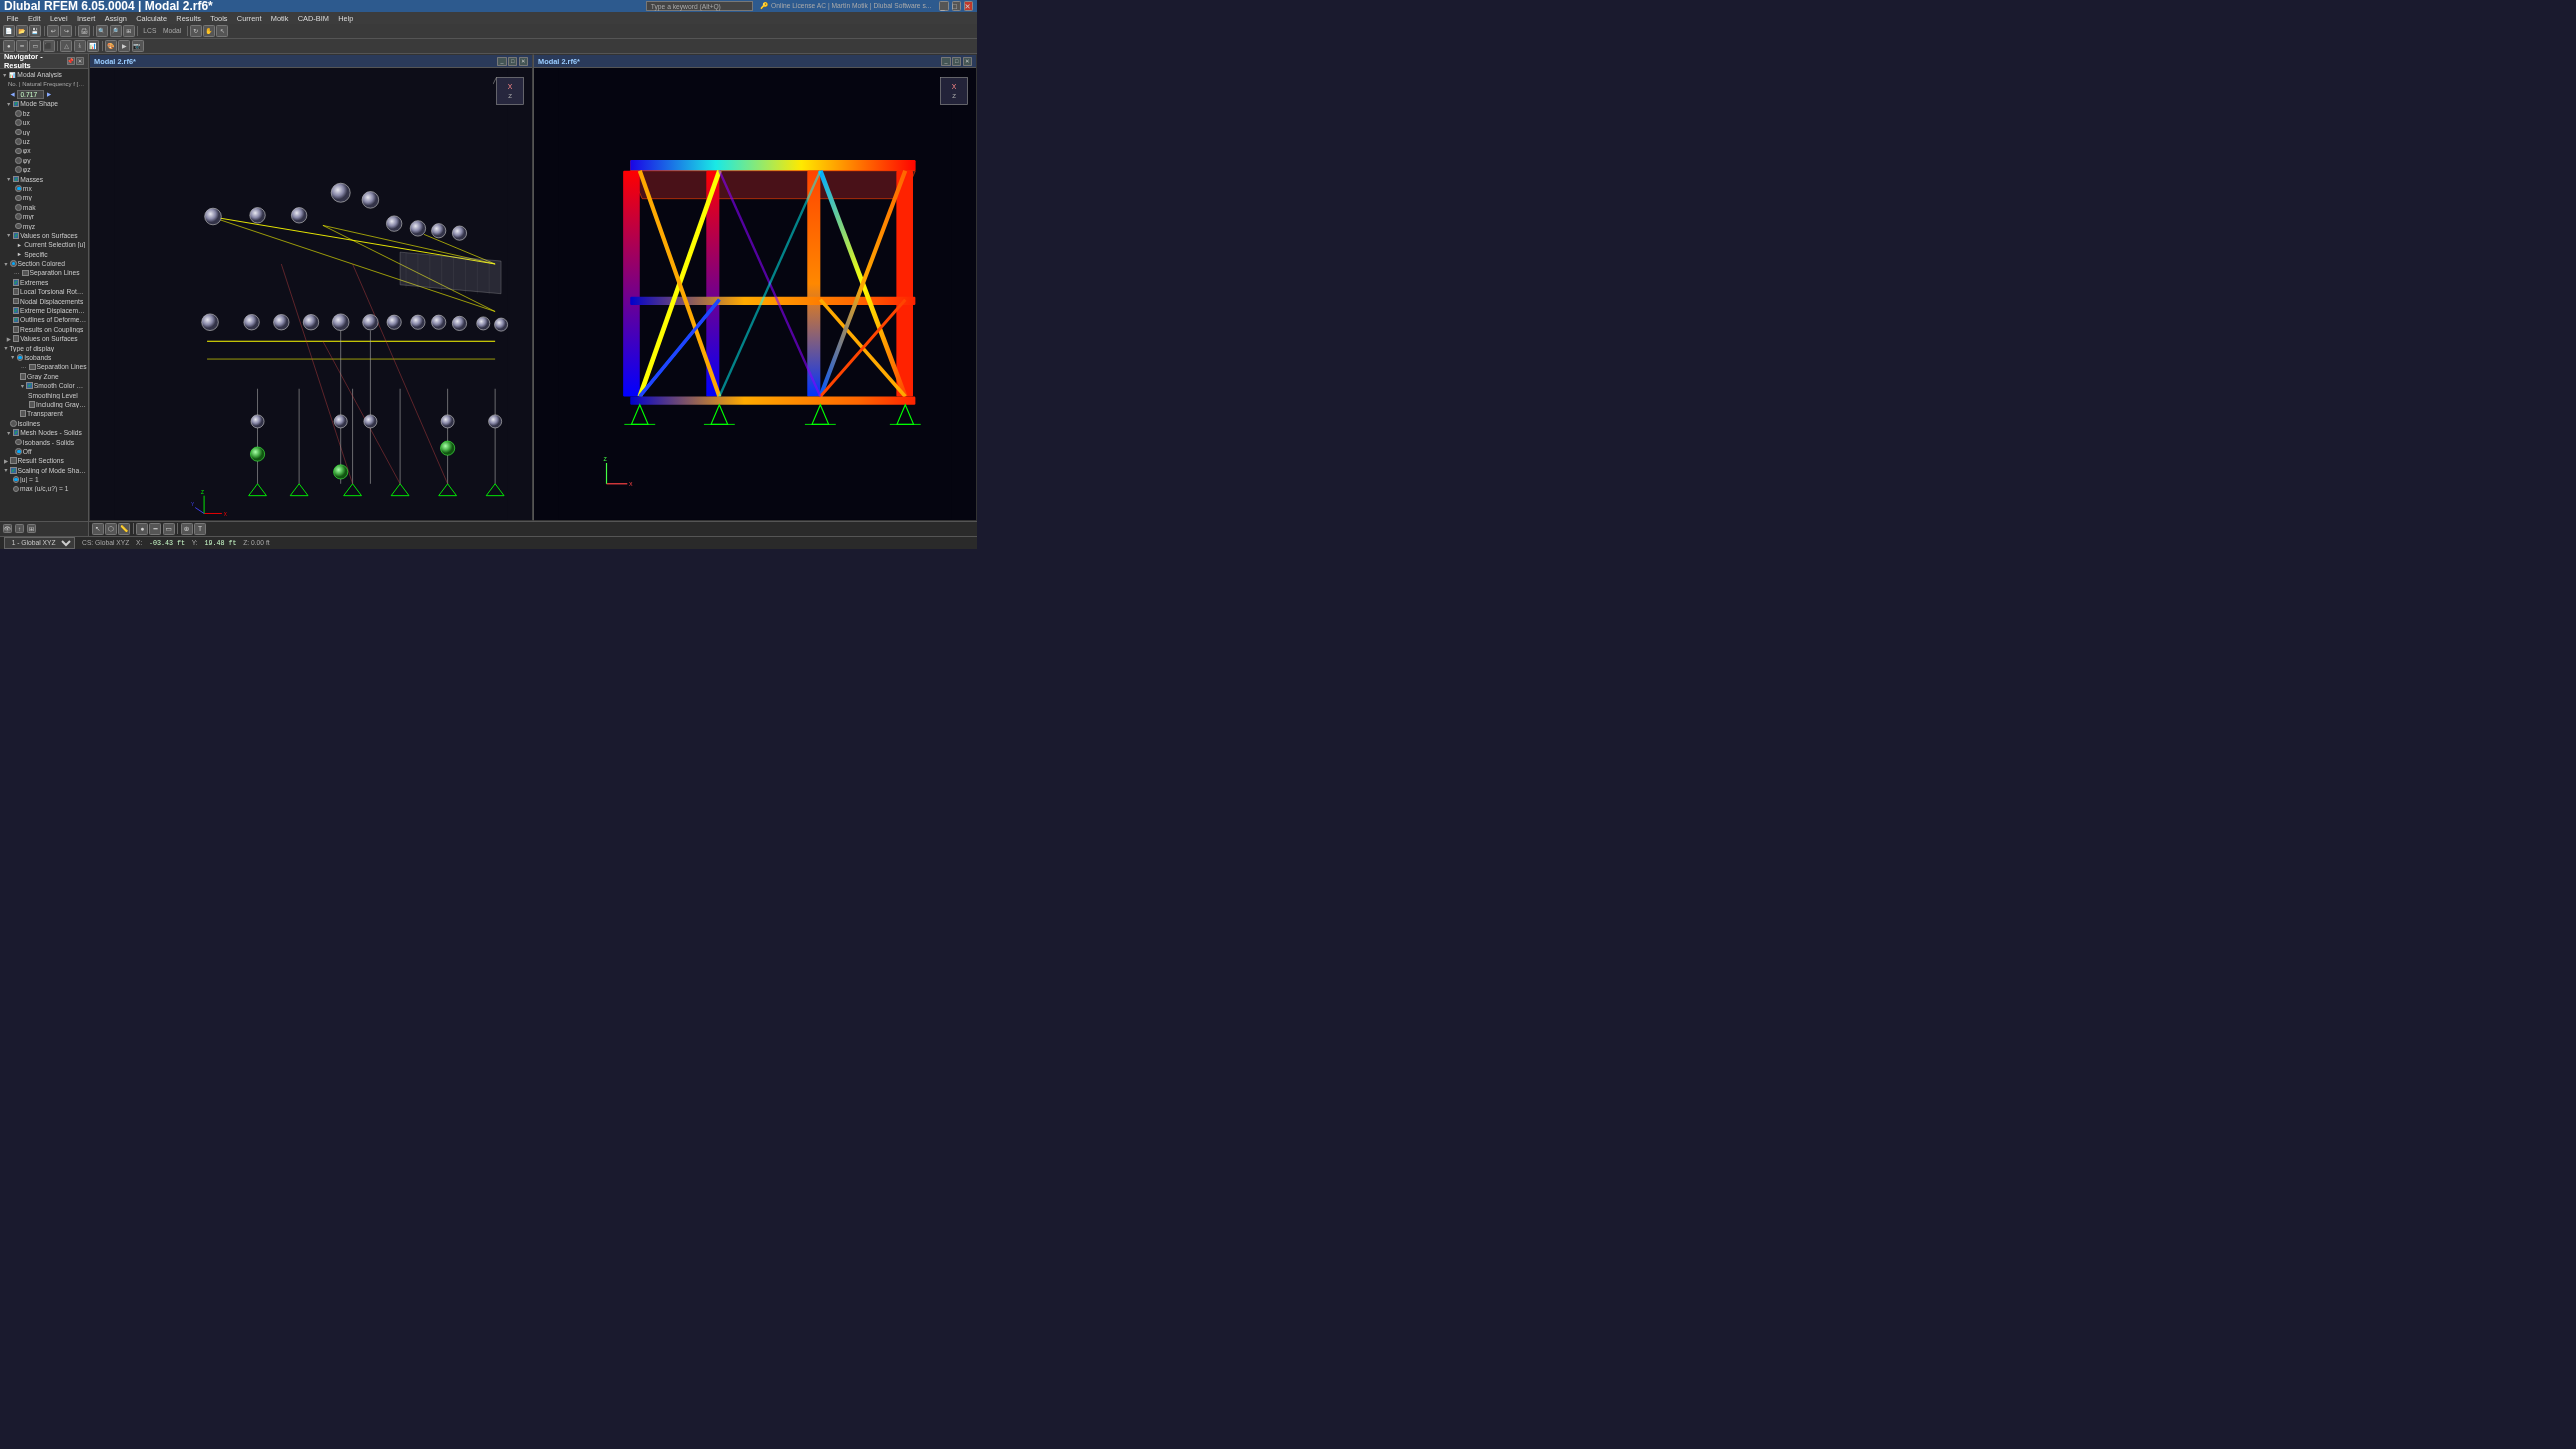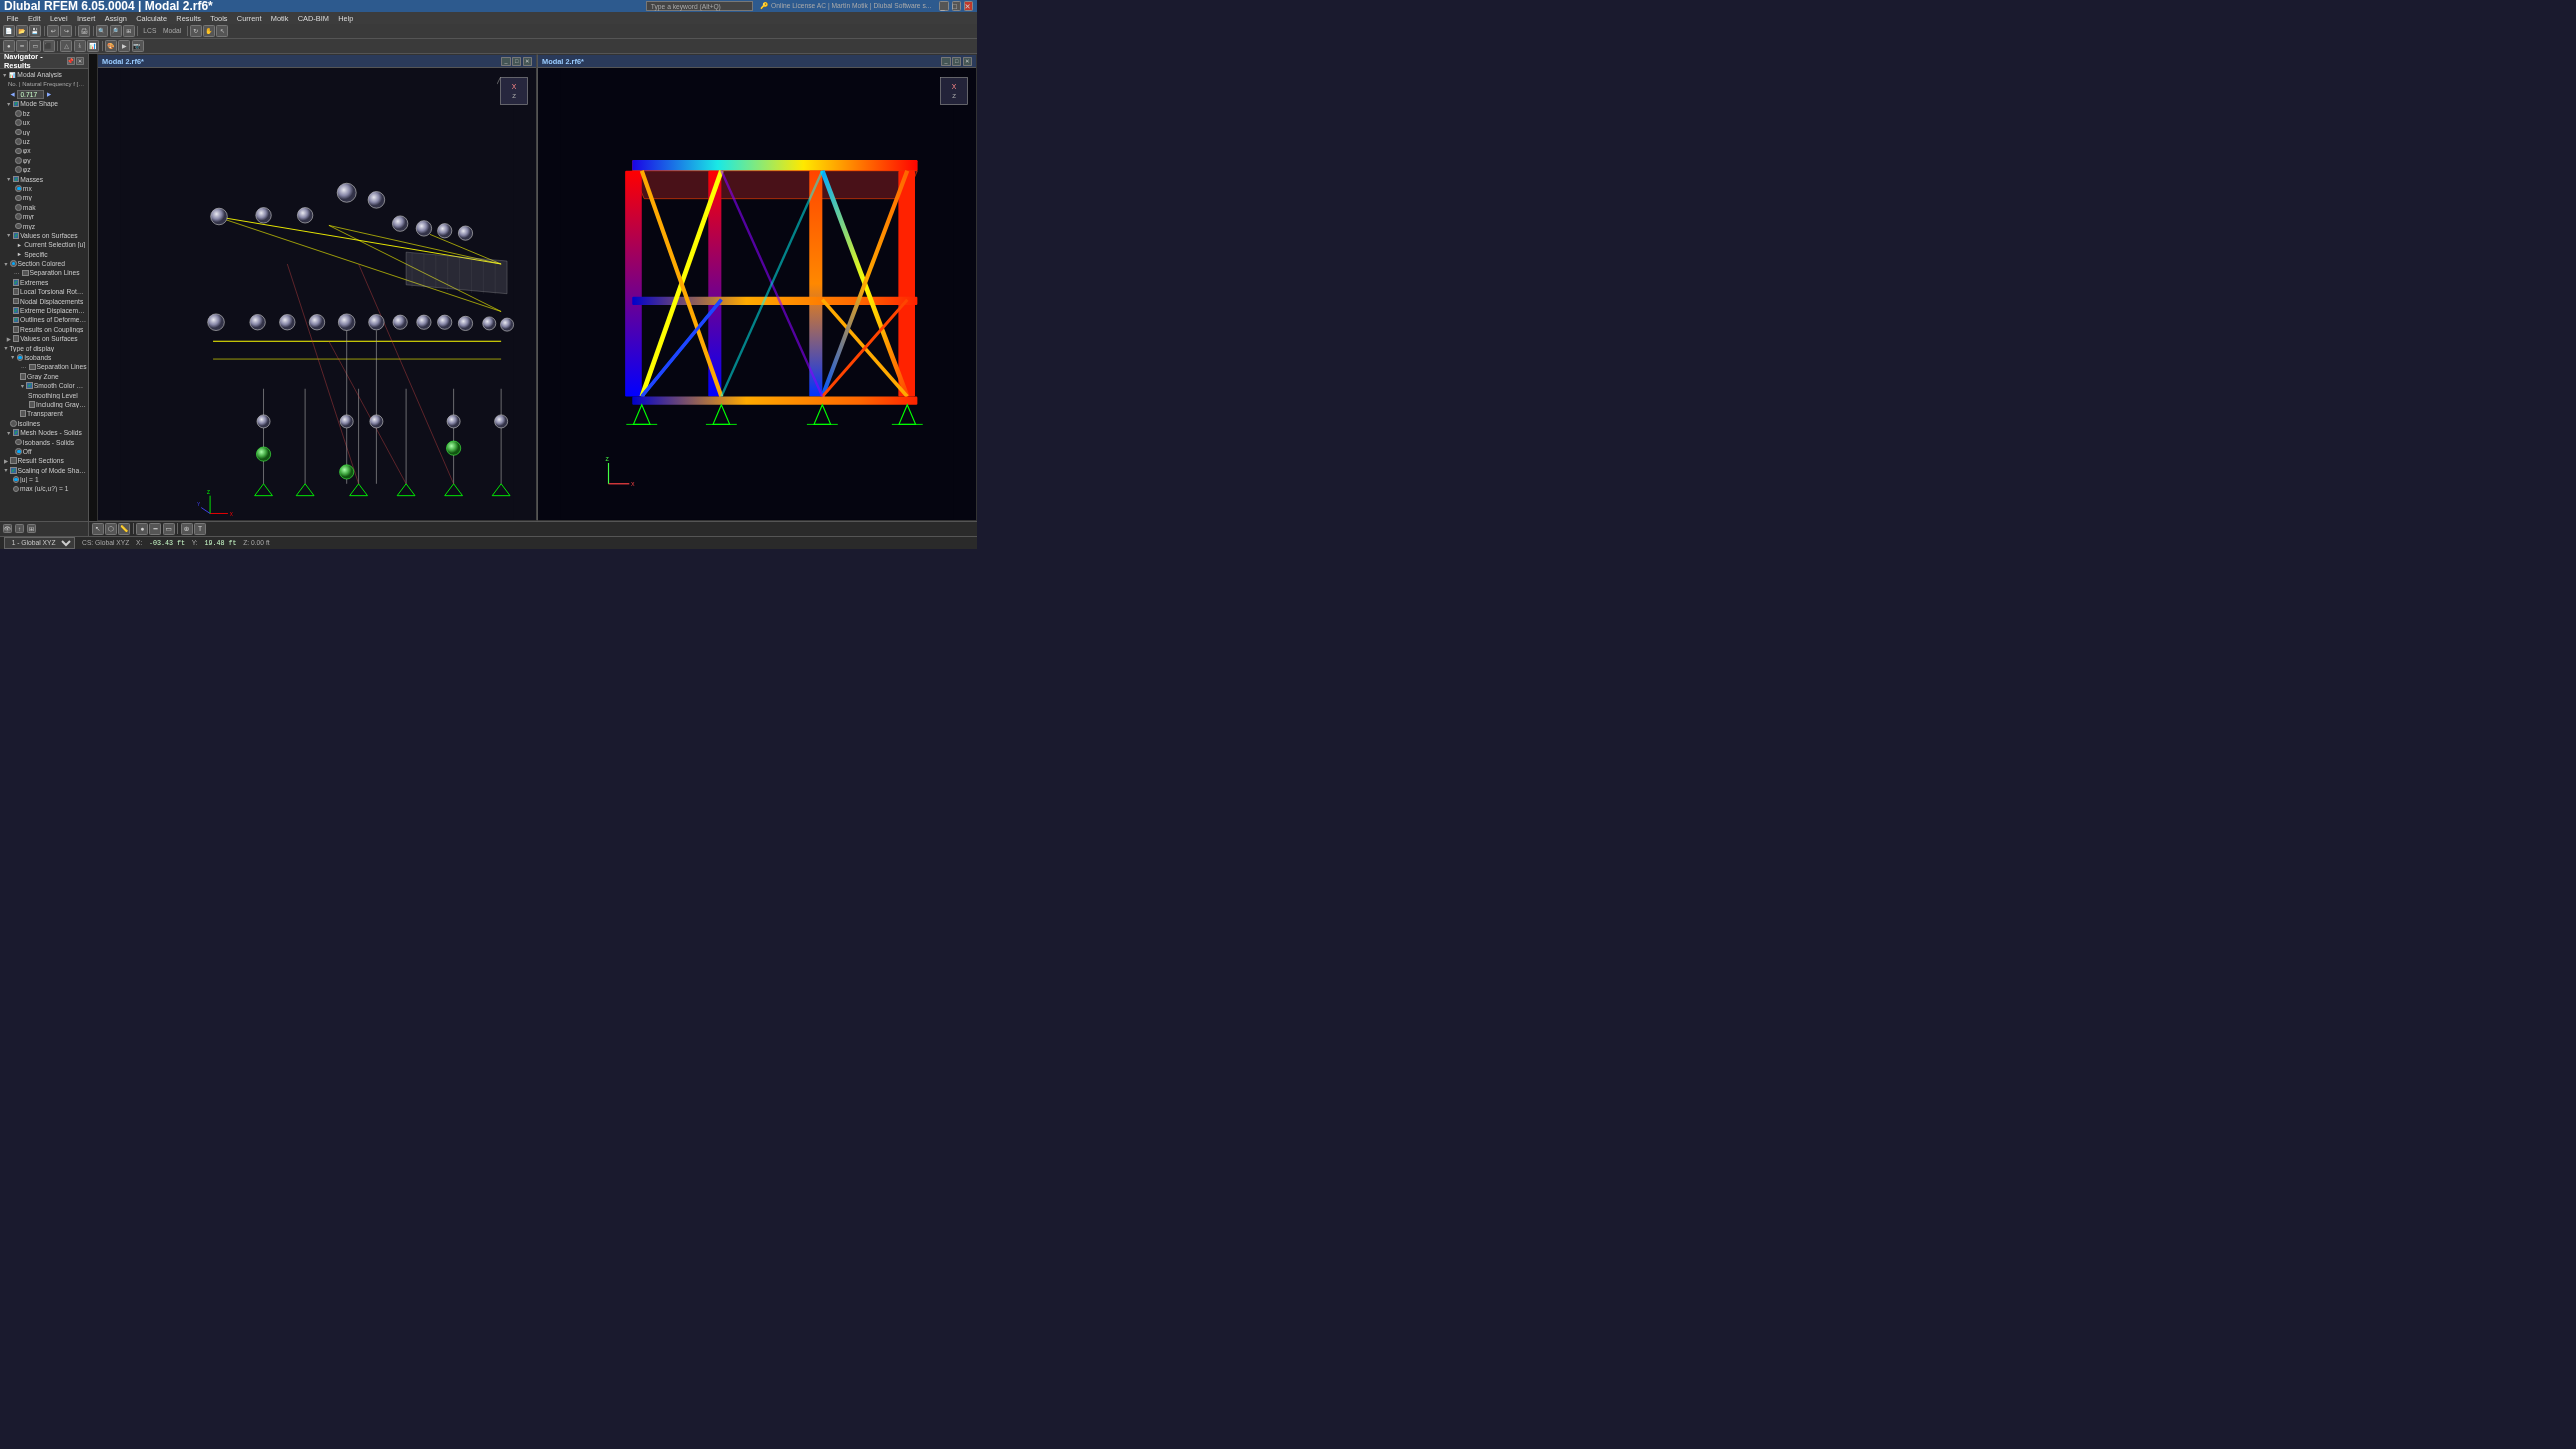--- a/index.html
+++ b/index.html
@@ -244,21 +244,20 @@
       flex: 1;
       display: flex;
       flex-direction: column;
       background: #111;
     }
 
     
     .view-panels {
       flex: 1;
       display: flex;
-      margin-left: 8px;
     }
 
     
     .view-panel {
       flex: 1;
       background: #0a0a12;
       border: 0.7px solid #333;
       position: relative;
       overflow: hidden;
     }

